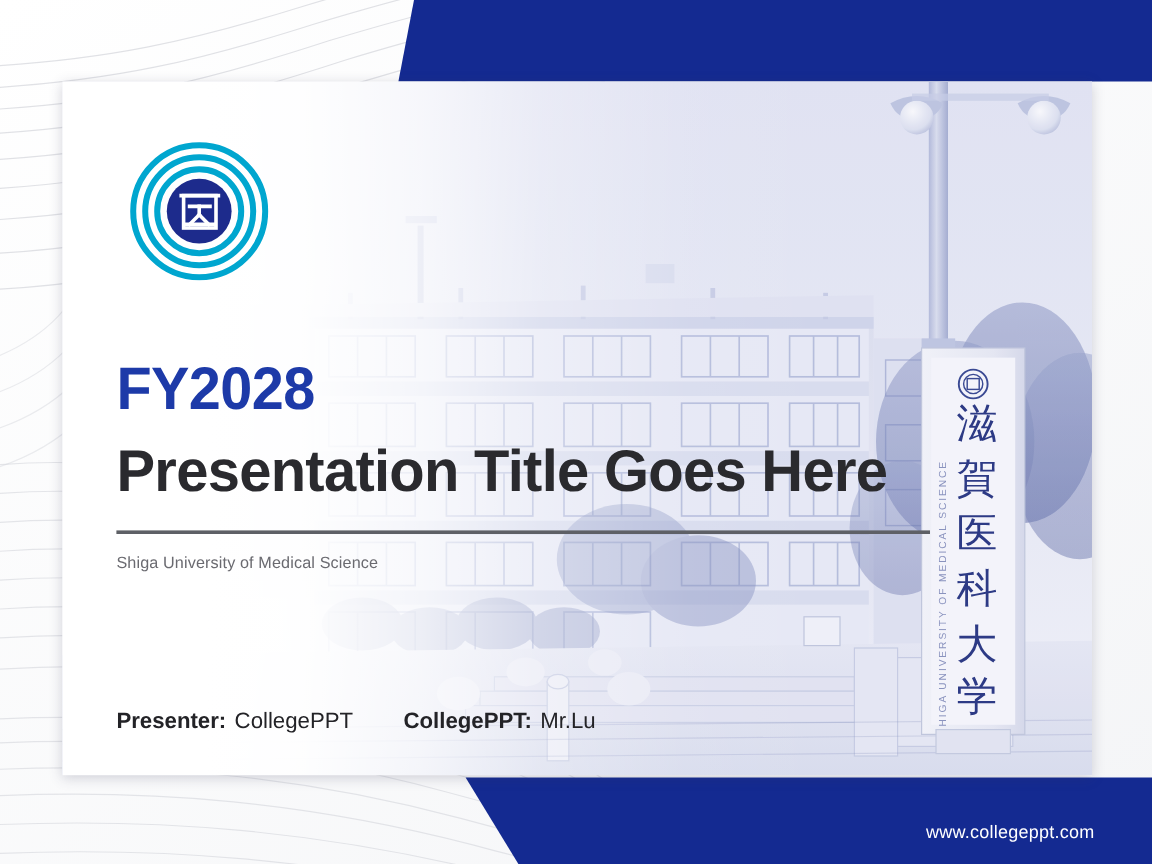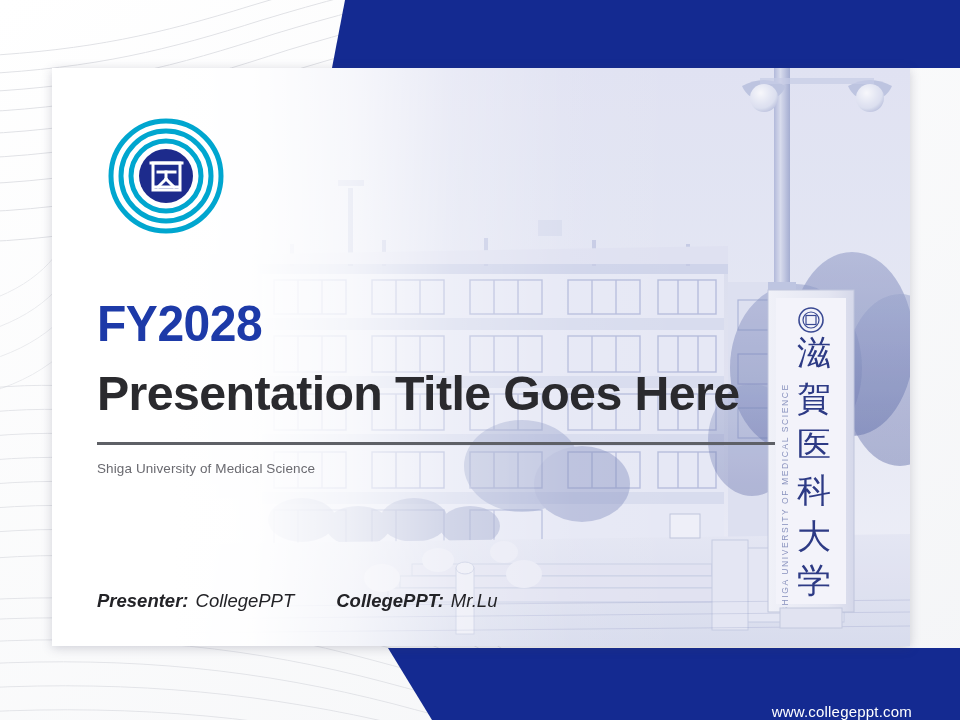--- a/index.html
+++ b/index.html
@@ -145,29 +145,29 @@
     left: 45px;
     bottom: 34px;
     z-index: 6;
     display: flex;
     align-items: baseline;
     gap: 42px;
     font-size: 18.5px;
     color: #232327;
     white-space: nowrap;
   }
-  .meta-pair { display: flex; align-items: flex-end; gap: 7px; font-style: italic; }
+  .meta-pair { display: flex; align-items: flex-end; gap: 7px; }
   .meta-label { font-weight: bold; }
   .meta-value { font-weight: normal; }
 
   
   .footer-url {
     position: absolute;
     right: 48px;
-    bottom: 0;
+    bottom: 18px;
     z-index: 8;
     color: #ffffff;
     font-size: 15px;
     letter-spacing: 0.2px;
   }
 </style>
 </head>
 <body>
 
 <div class="slide">

